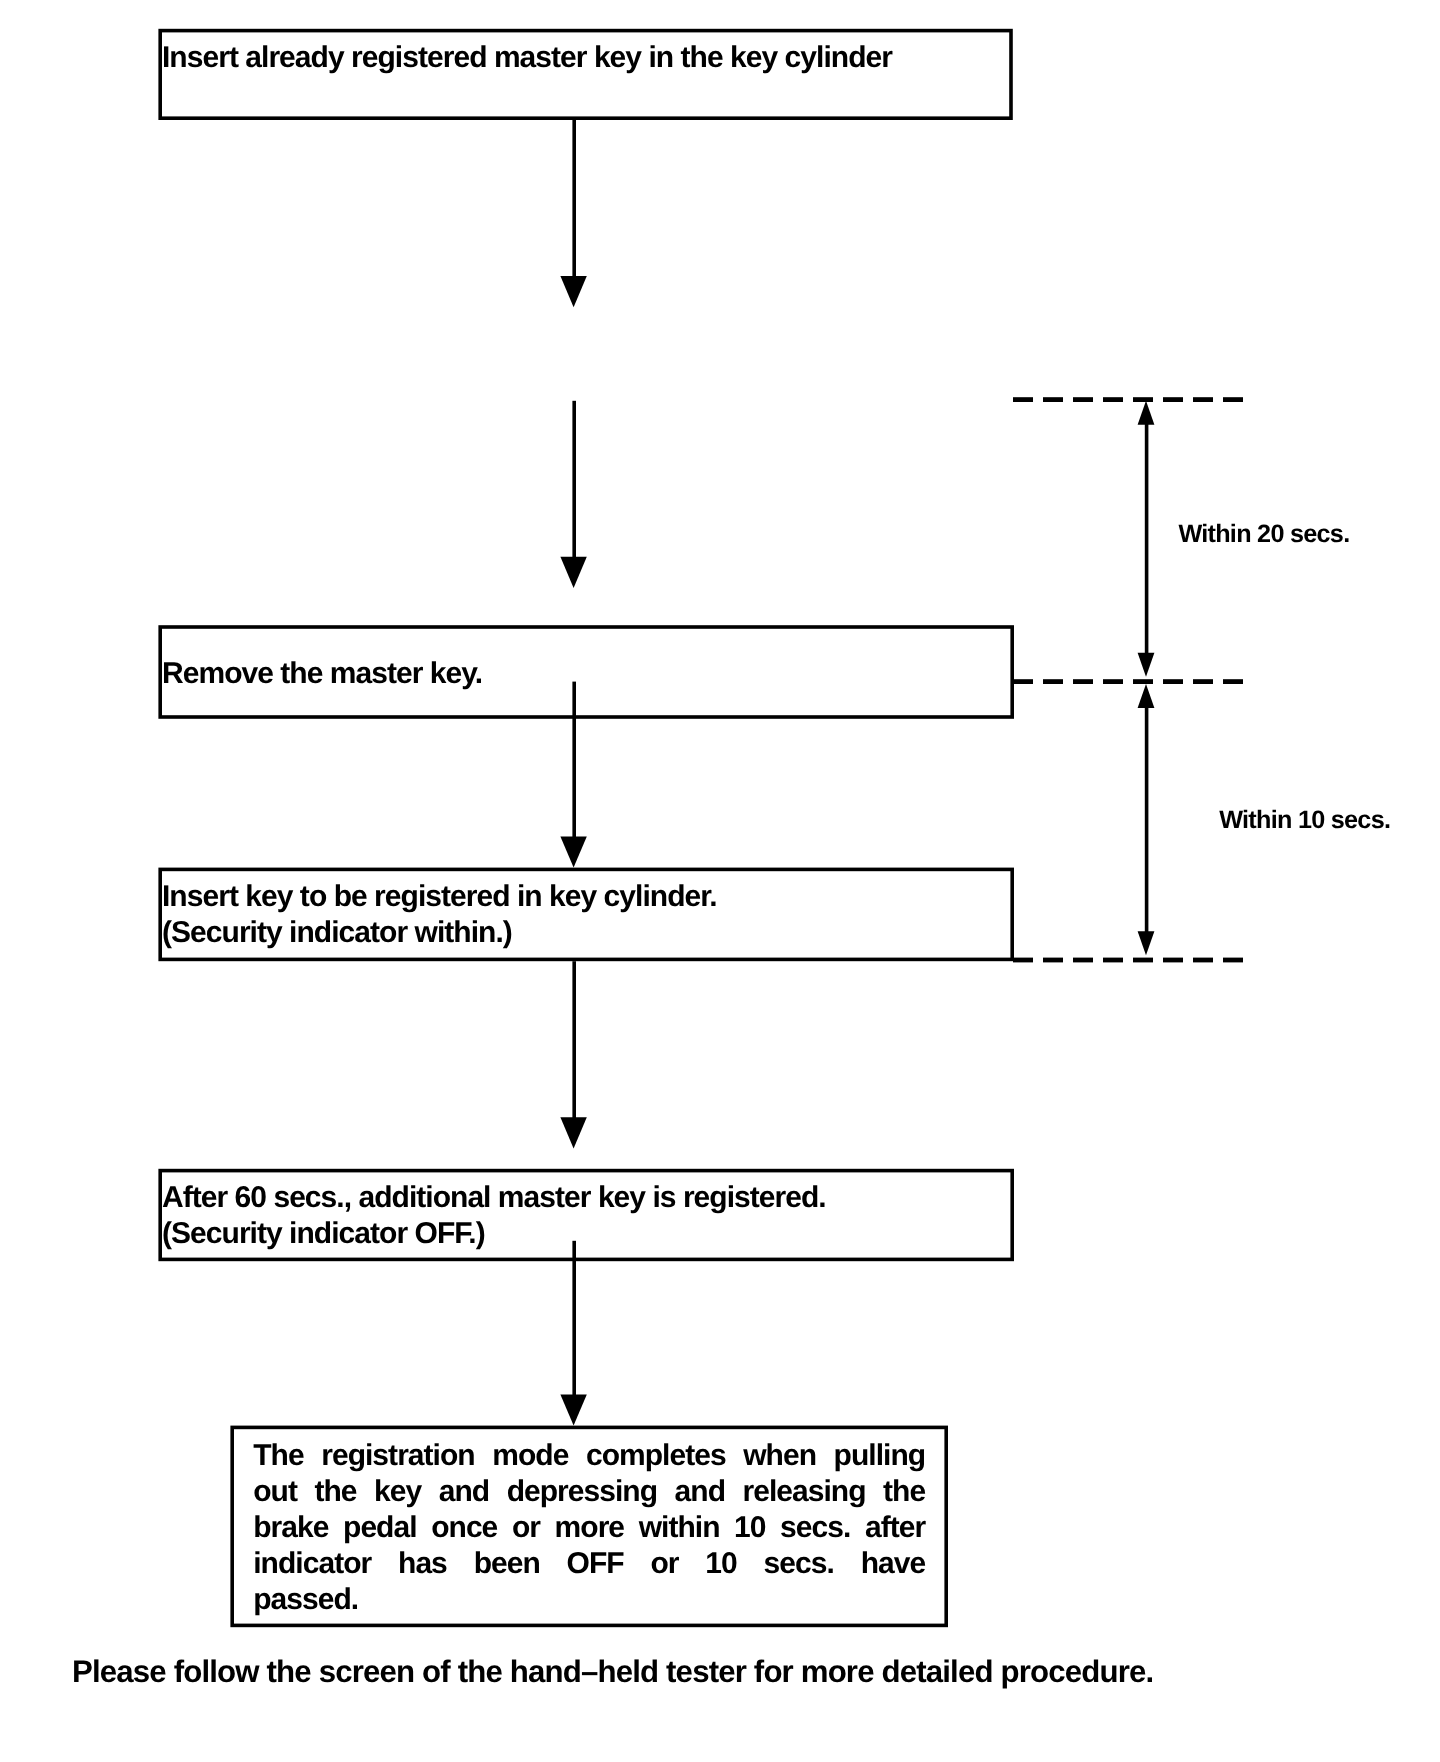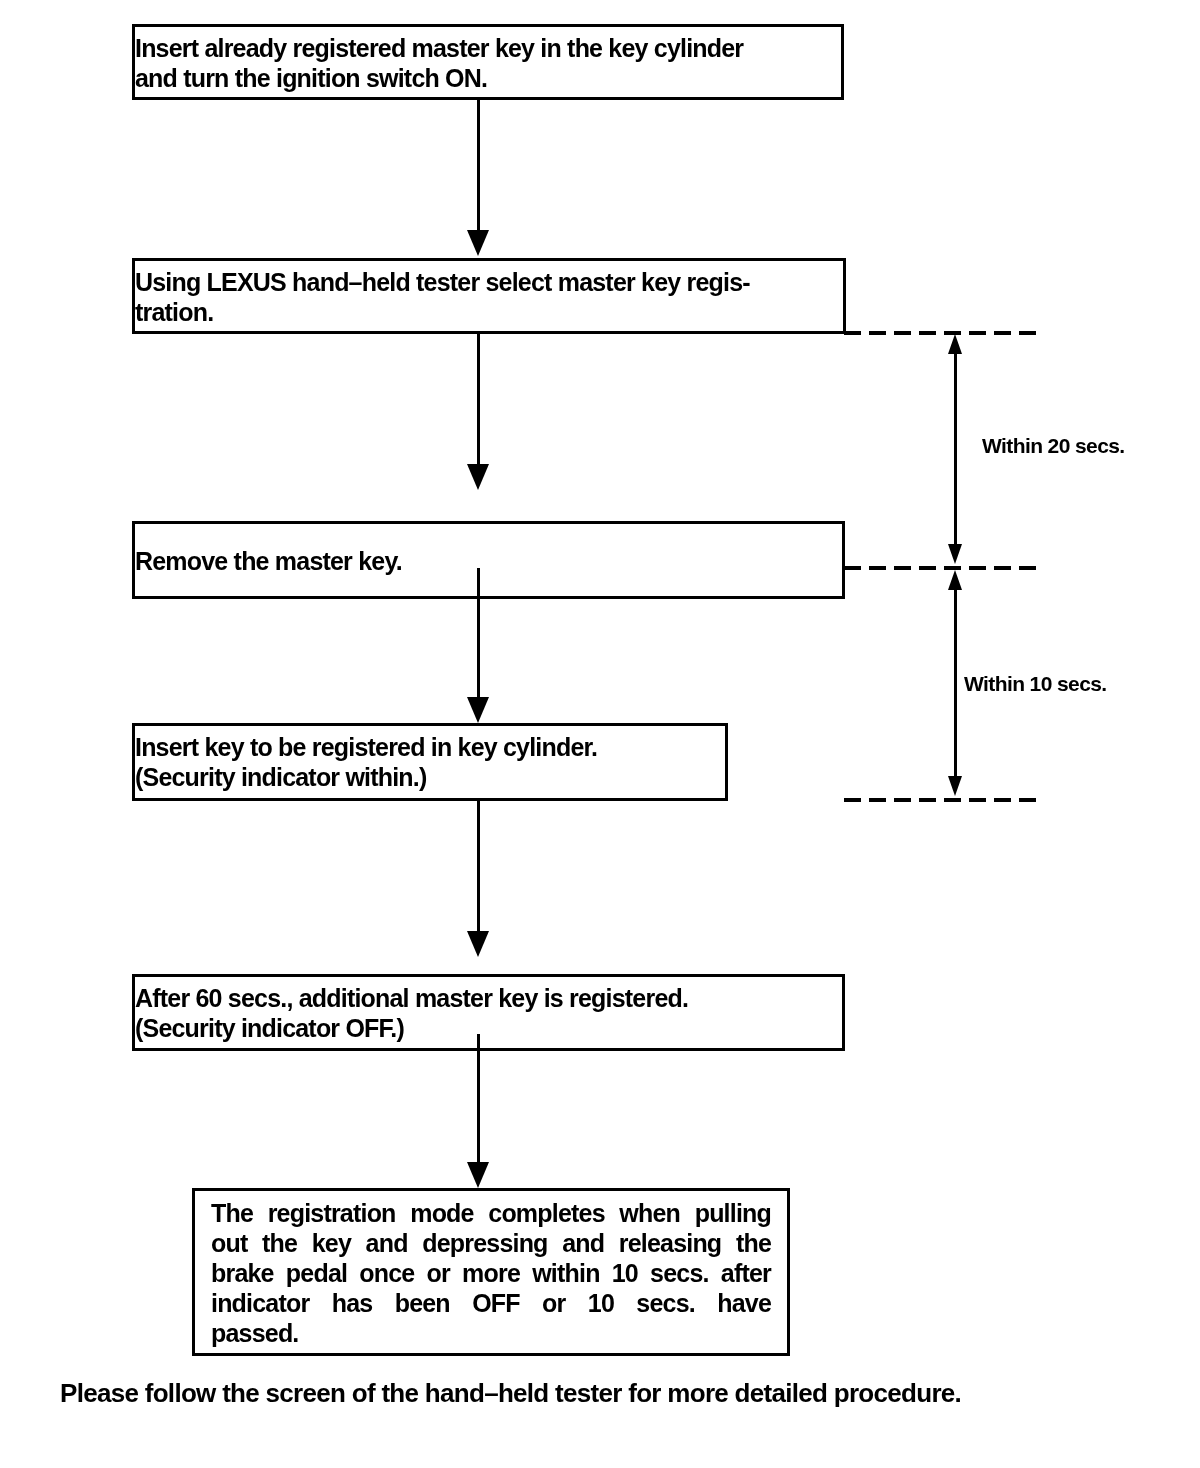--- a/index.html
+++ b/index.html
@@ -79,33 +79,28 @@
   }
   .hint div { white-space: nowrap; }
 </style>
 </head>
 <body>
 
 <div class="page">
 
   <div class="box" style="left:132px; top:24px; width:712px; height:76px;">
       <div class="line">Insert already registered master key in the key cylinder</div>
-      <div class="line">and turn the ignition switch ON.</div>
     </div>
 
-  <div class="box" style="left:132px; top:258px; width:714px; height:76px;">
-      <div class="line">Using LEXUS hand–held tester select master key regis-</div>
-      <div class="line">tration.</div>
-    </div>
 
   <div class="box vcenter" style="left:132px; top:490px; width:713px; height:78px;">
       <div class="line">Remove the master key.</div>
     </div>
 
-  <div class="box" style="left:132px; top:723px; width:596px; height:78px;">
+  <div class="box" style="left:132px; top:723px; width:713px; height:78px;">
       <div class="line">Insert key to be registered in key cylinder.</div>
       <div class="line">(Security indicator within.)</div>
     </div>
 
   <div class="box" style="left:132px; top:974px; width:713px; height:77px;">
       <div class="line">After 60 secs., additional master key is registered.</div>
       <div class="line">(Security indicator OFF.)</div>
     </div>
 
   <div class="box justify" style="left:192px; top:1188px; width:598px; height:168px;">
@@ -136,19 +131,19 @@
   <div class="dash" style="left:844px; top:798px; width:192px;"></div>
 
   <div class="head-up" style="left:948px; top:334px;"></div>
   <div class="vline" style="left:954px; top:348px; height:200px;"></div>
   <div class="head-down small" style="left:948px; top:544px;"></div>
   <div class="timing-label" style="left:982px; top:434px;">Within 20 secs.</div>
 
   <div class="head-up" style="left:948px; top:570px;"></div>
   <div class="vline" style="left:954px; top:584px; height:194px;"></div>
   <div class="head-down small" style="left:948px; top:776px;"></div>
-  <div class="timing-label" style="left:964px; top:672px;">Within 10 secs.</div>
+  <div class="timing-label" style="left:1016px; top:672px;">Within 10 secs.</div>
 
   <div class="hint">
     <div>Please follow the screen of the hand–held tester for more detailed procedure.</div>
   </div>
 
 </div>
 
 </body></html>

